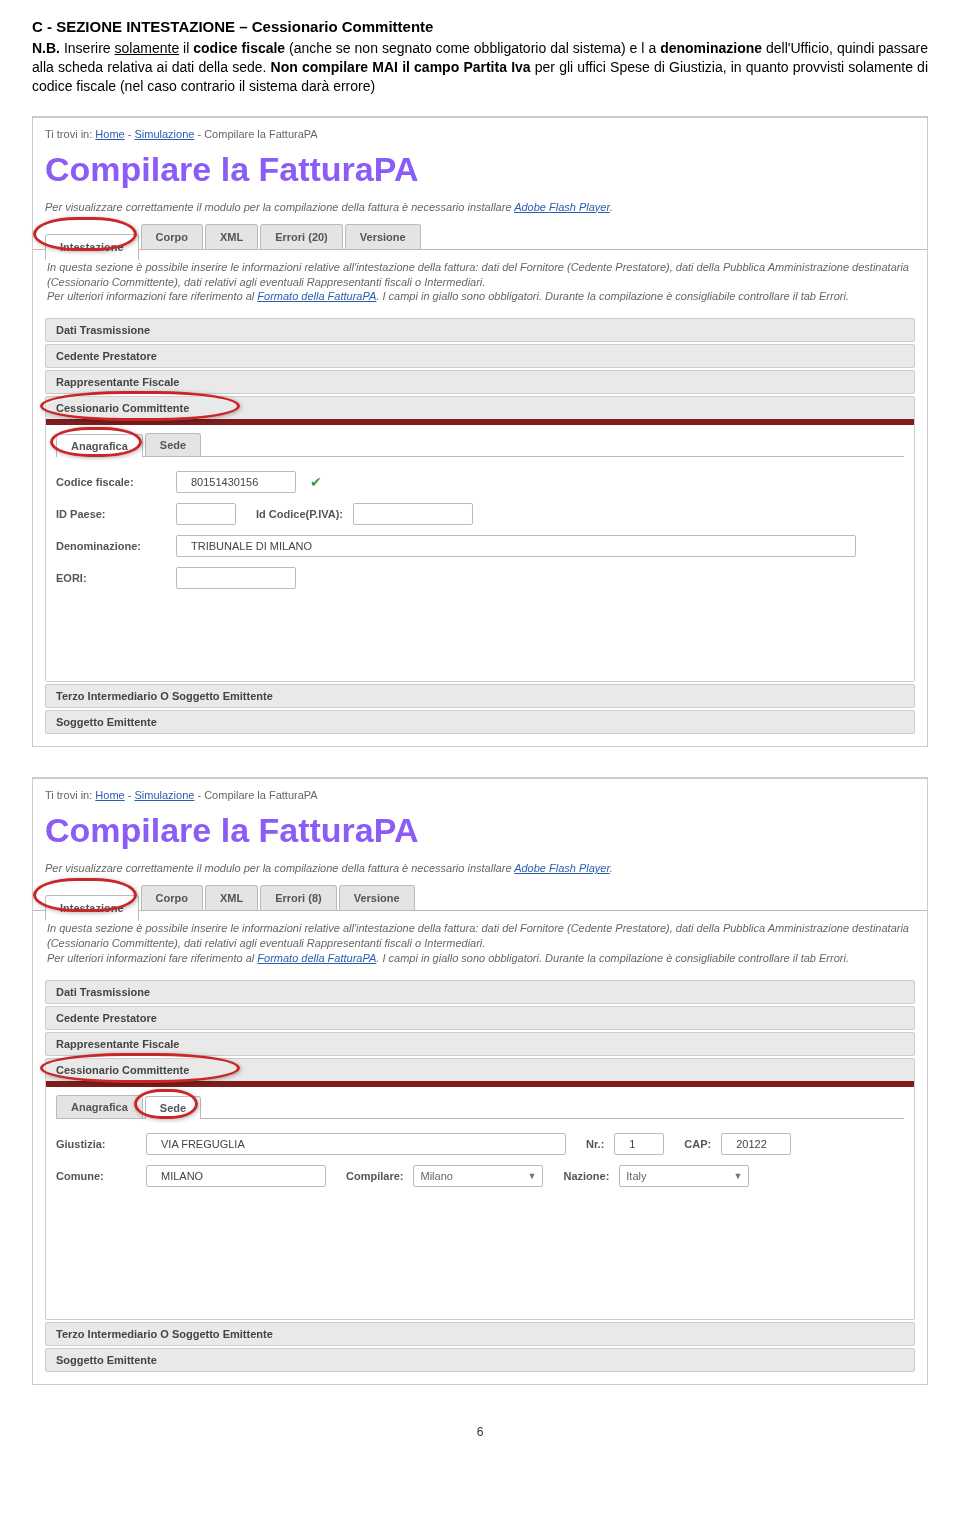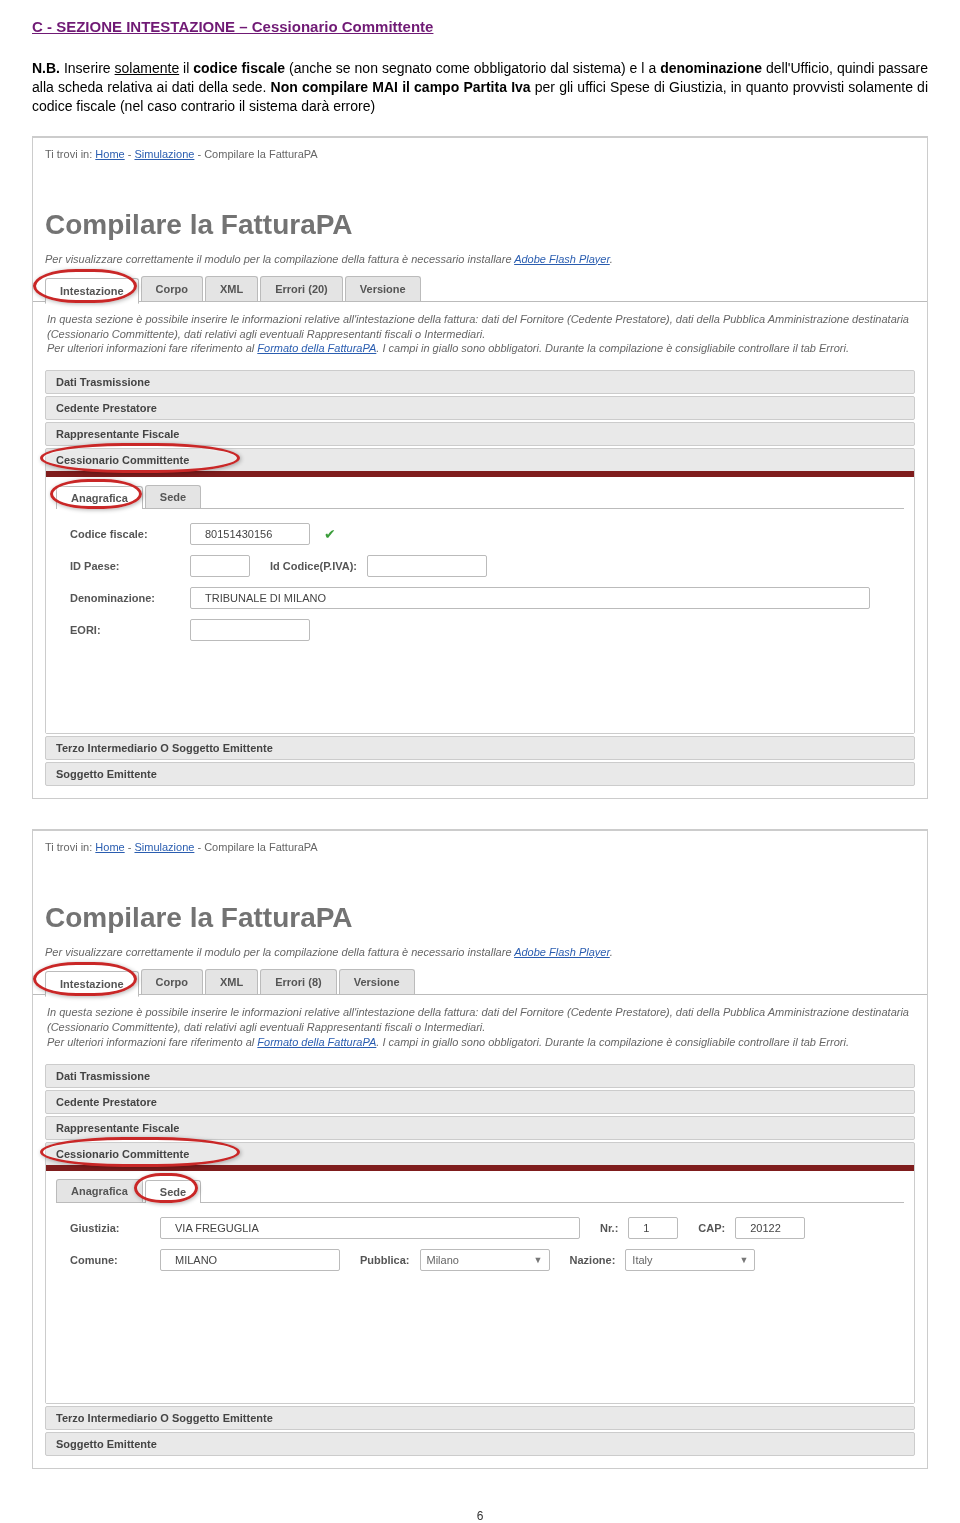--- a/index.html
+++ b/index.html
@@ -1,40 +1,40 @@
 <!DOCTYPE html>
 <html><head>
 <meta charset="utf-8">
 <style>
   * { box-sizing: border-box; margin: 0; padding: 0; }
   body { font-family: Verdana, Arial, sans-serif; font-size: 13px; color: #333; background: #fff; width: 960px; margin: 0 auto; padding: 18px 32px 40px 32px; }
-  .doc-title { font-weight: bold; text-decoration: underline; color: #701a75; font-size: 15px; margin-bottom: 24px; }
+  .doc-title { font-weight: bold; color: #000000; font-size: 15px; margin-bottom: 4px; }
   .doc-para { color: #000; font-size: 14px; line-height: 1.35; text-align: justify; margin-bottom: 20px; }
   .doc-para b { font-weight: bold; }
   .doc-para u { text-decoration: underline; }
   .screenshot { border: 1px solid #ccc; border-top: 2px solid #ccc; background: #fff; margin-bottom: 30px; font-size: 11px; color: #666; position: relative; padding-bottom: 10px; }
   .breadcrumb { padding: 10px 12px 6px 12px; color: #666; }
   .breadcrumb a { color: #2a5db0; text-decoration: underline; }
-  .page-heading { color: #737373; font-size: 28px; font-weight: bold; padding: 4px 12px 12px 12px; font-family: Arial, sans-serif; margin-top: 39px; }
+  .page-heading { color: #8b5cf6; font-size: 34px; font-weight: bold; padding: 4px 12px 12px 12px; font-family: Arial, sans-serif; }
   .info-line { padding: 0 12px 10px 12px; color: #666; font-style: italic; }
   .info-line a { color: #2a5db0; text-decoration: underline; font-style: italic; }
   .tabs { display: flex; gap: 0; padding: 0 12px; align-items: flex-end; border-bottom: 1px solid #bbb; position: relative; }
   .tab { background: #e4e4e4; border: 1px solid #bbb; border-bottom: none; border-radius: 3px 3px 0 0; padding: 6px 14px; font-size: 11px; color: #555; font-weight: bold; margin-right: 2px; position: relative; }
-  .tab.active { background: #fff; border-bottom: 1px solid #fff; top: 3px; }
+  .tab.active { background: #fff; border-bottom: 1px solid #fff; top: 11px; }
   .ring { position: absolute; border: 3px solid #c92727; border-radius: 50% / 60%; pointer-events: none; box-shadow: inset 1px 1px 2px rgba(255,255,255,.4), 1px 1px 4px rgba(0,0,0,.3); }
   .desc-block { padding: 10px 14px 14px 14px; font-style: italic; color: #666; line-height: 1.35; }
   .desc-block a { color: #2a5db0; text-decoration: underline; font-style: italic; }
   .acc { margin: 0 12px; border: 1px solid #ccc; background: #e9e9e9; border-radius: 2px; margin-bottom: 2px; }
   .acc-head { padding: 5px 10px; font-weight: bold; color: #444; font-size: 11px; position: relative; }
   .acc-body { background: #fff; border-top: 6px solid #7f1d1d; padding: 8px 10px 12px 10px; }
   .subtabs { display: flex; align-items: flex-end; border-bottom: 1px solid #bbb; margin-bottom: 14px; position: relative; }
   .subtab { background: #e4e4e4; border: 1px solid #bbb; border-bottom: none; border-radius: 3px 3px 0 0; padding: 5px 14px; font-size: 11px; font-weight: bold; color: #555; margin-right: 2px; position: relative; }
   .subtab.active { background: #fff; top: 1px; }
   .form-row { display: flex; align-items: center; margin-bottom: 10px; gap: 10px; flex-wrap: wrap; }
-  .lbl { font-weight: bold; color: #555; font-size: 11px; width: 110px; margin-left: 14px; }
+  .lbl { font-weight: bold; color: #555; font-size: 11px; width: 110px; }
   .lbl.sm { width: auto; margin-left: 10px; }
   .inp { border: 1px solid #bbb; border-radius: 2px; padding: 3px 14px; font-size: 11px; color: #444; height: 22px; background: #fff; }
   .inp.w60 { width: 60px; }
   .inp.w120 { width: 120px; }
   .inp.w700 { width: 680px; }
   .inp.w420 { width: 420px; }
   .inp.w180 { width: 180px; }
   .check-ok { color: #3a9d3a; font-size: 14px; margin-left: 4px; }
   .sel { display: inline-flex; align-items: center; border: 1px solid #bbb; border-radius: 2px; background: #fff; height: 22px; padding: 0 6px; font-size: 11px; gap: 8px; min-width: 130px; justify-content: space-between; }
   .sel .caret { font-size: 9px; color: #777; }
@@ -176,21 +176,21 @@
         <span class="lbl" style="width:80px;">Giustizia:</span>
         <input class="inp w420" value="VIA FREGUGLIA" style="">
         <span class="lbl sm">Nr.:</span>
         <input class="inp" style="width: 50px;" value="1">
         <span class="lbl sm">CAP:</span>
         <input class="inp" style="width: 70px;" value="20122">
       </div>
       <div class="form-row">
         <span class="lbl" style="width:80px;">Comune:</span>
         <input class="inp w180" value="MILANO" style="">
-        <span class="lbl sm">Pubblica:</span>
+        <span class="lbl sm">Compilare:</span>
         <div class="sel">
           <span>Milano</span>
           <span class="caret">▼</span>
         </div>
         <span class="lbl sm">Nazione:</span>
         <div class="sel">
           <span>Italy</span>
           <span class="caret">▼</span>
         </div>
       </div>

